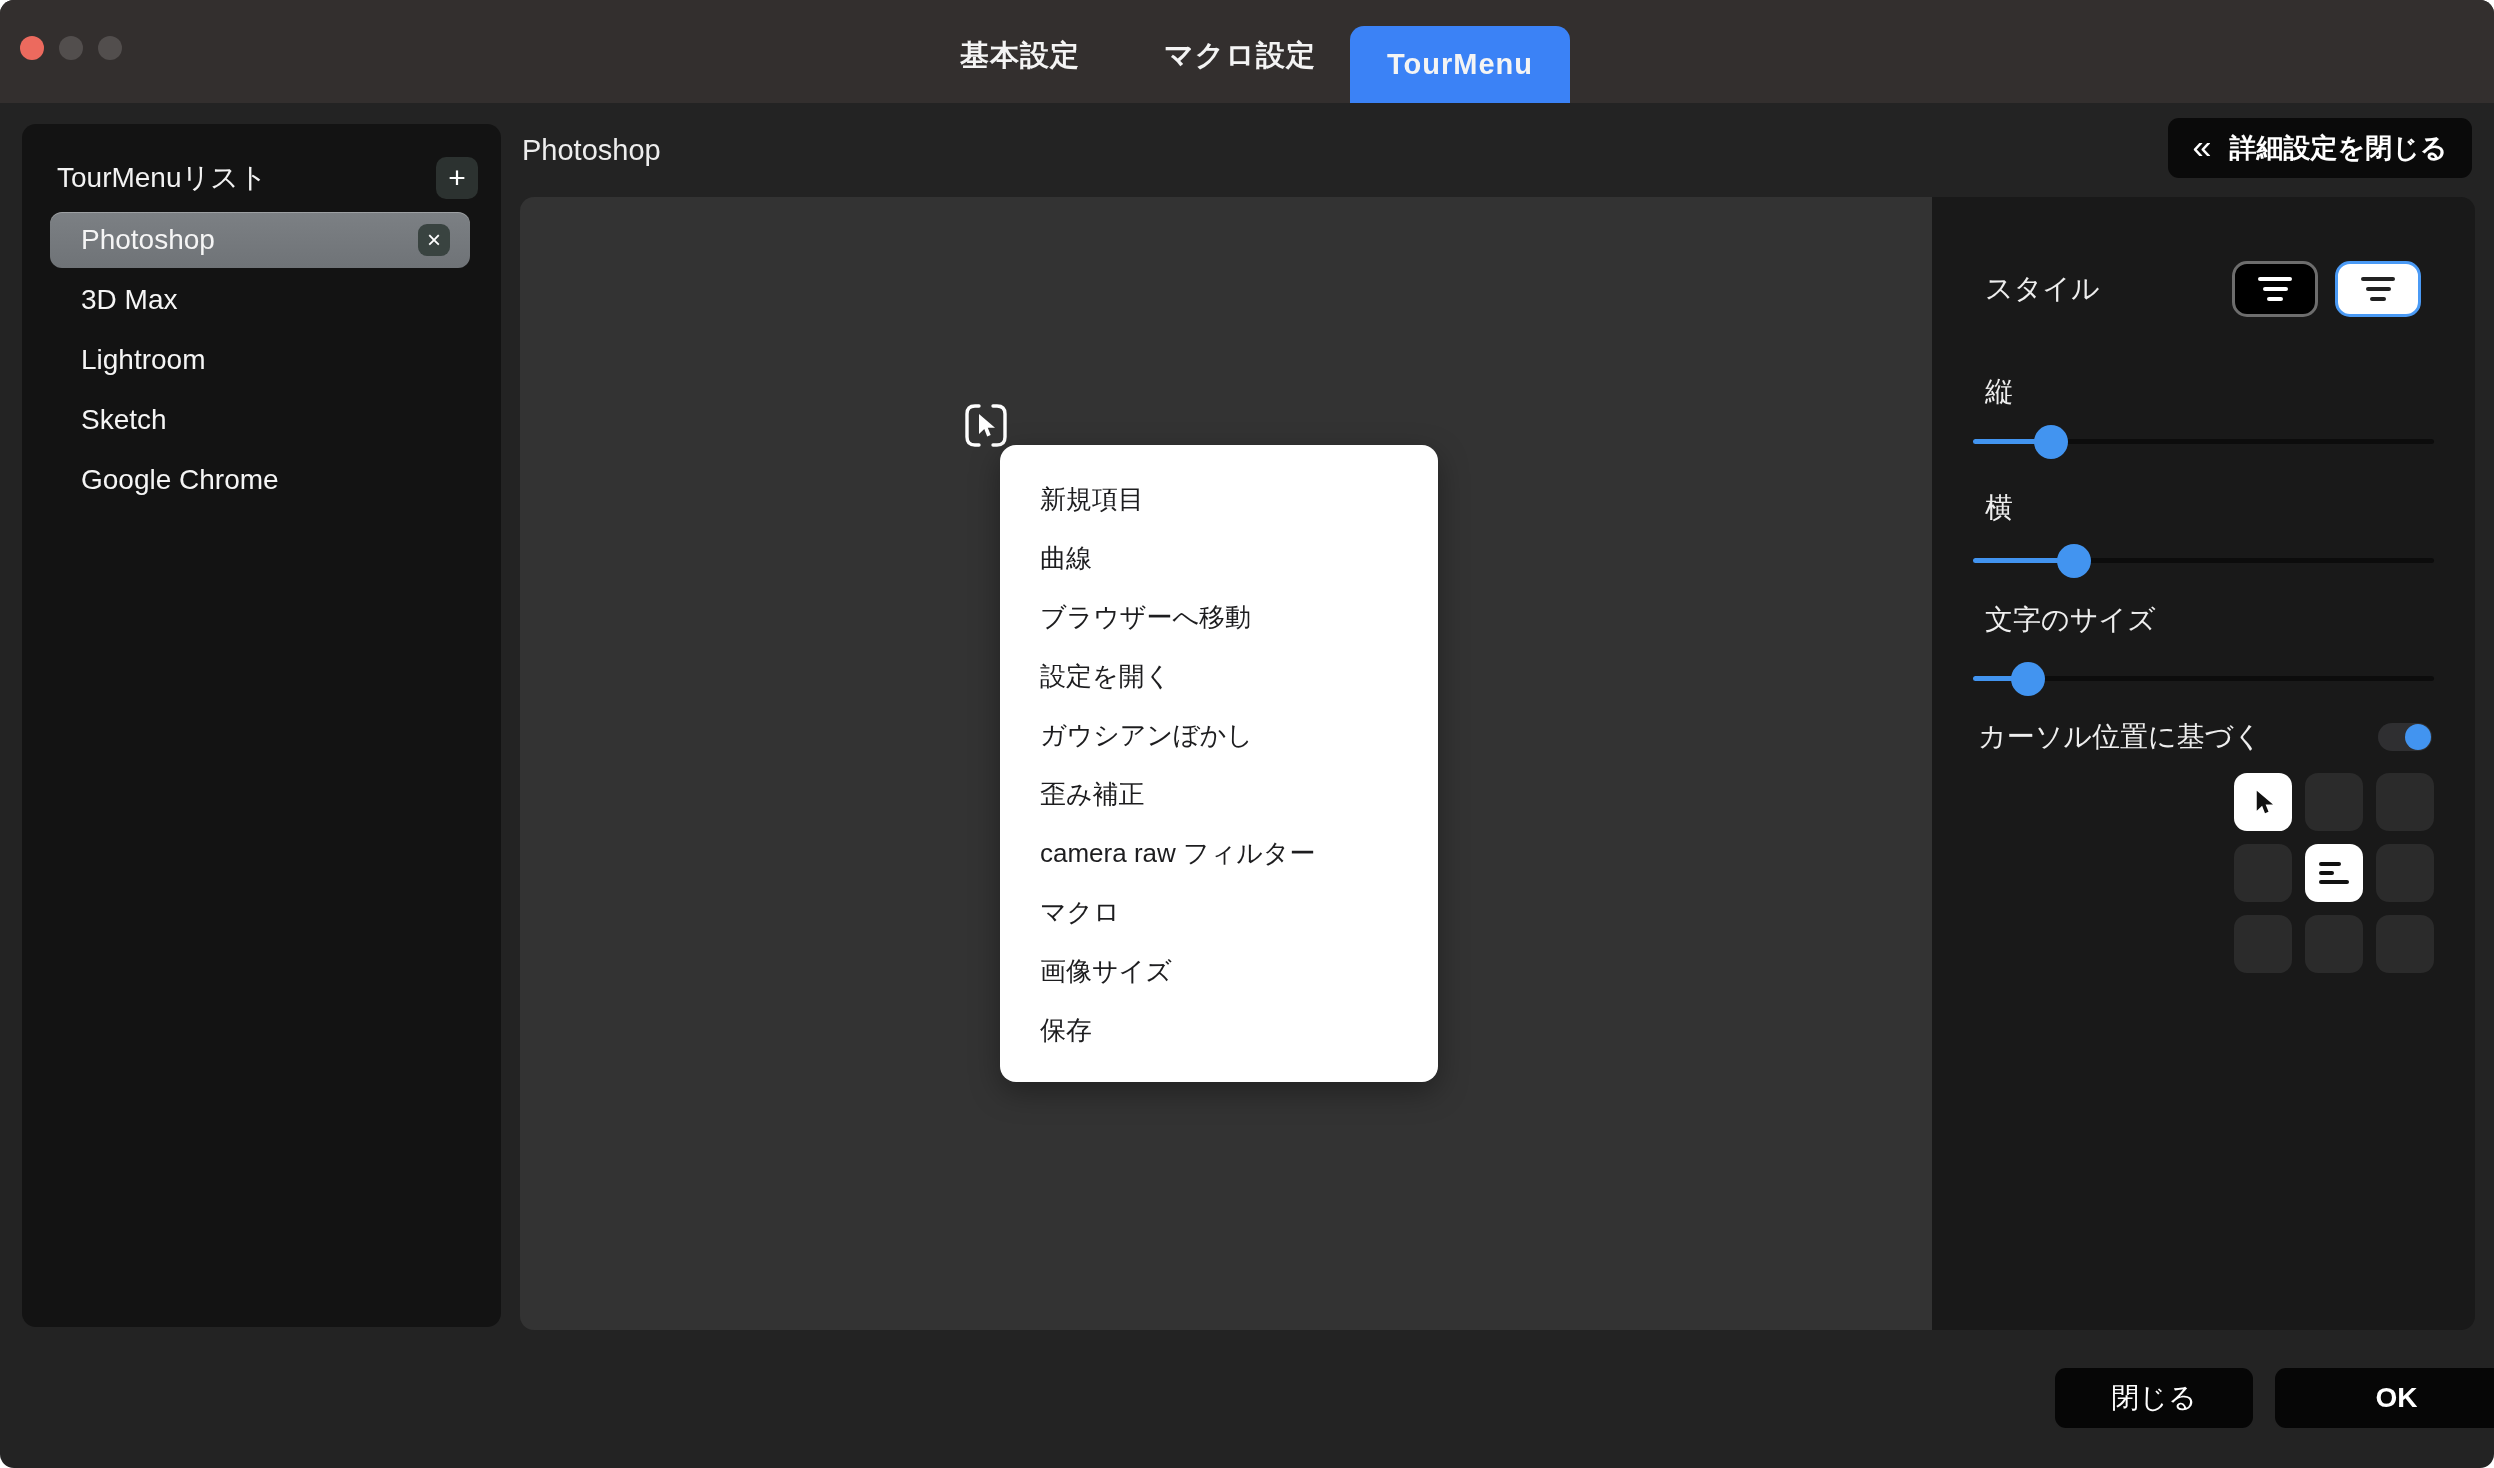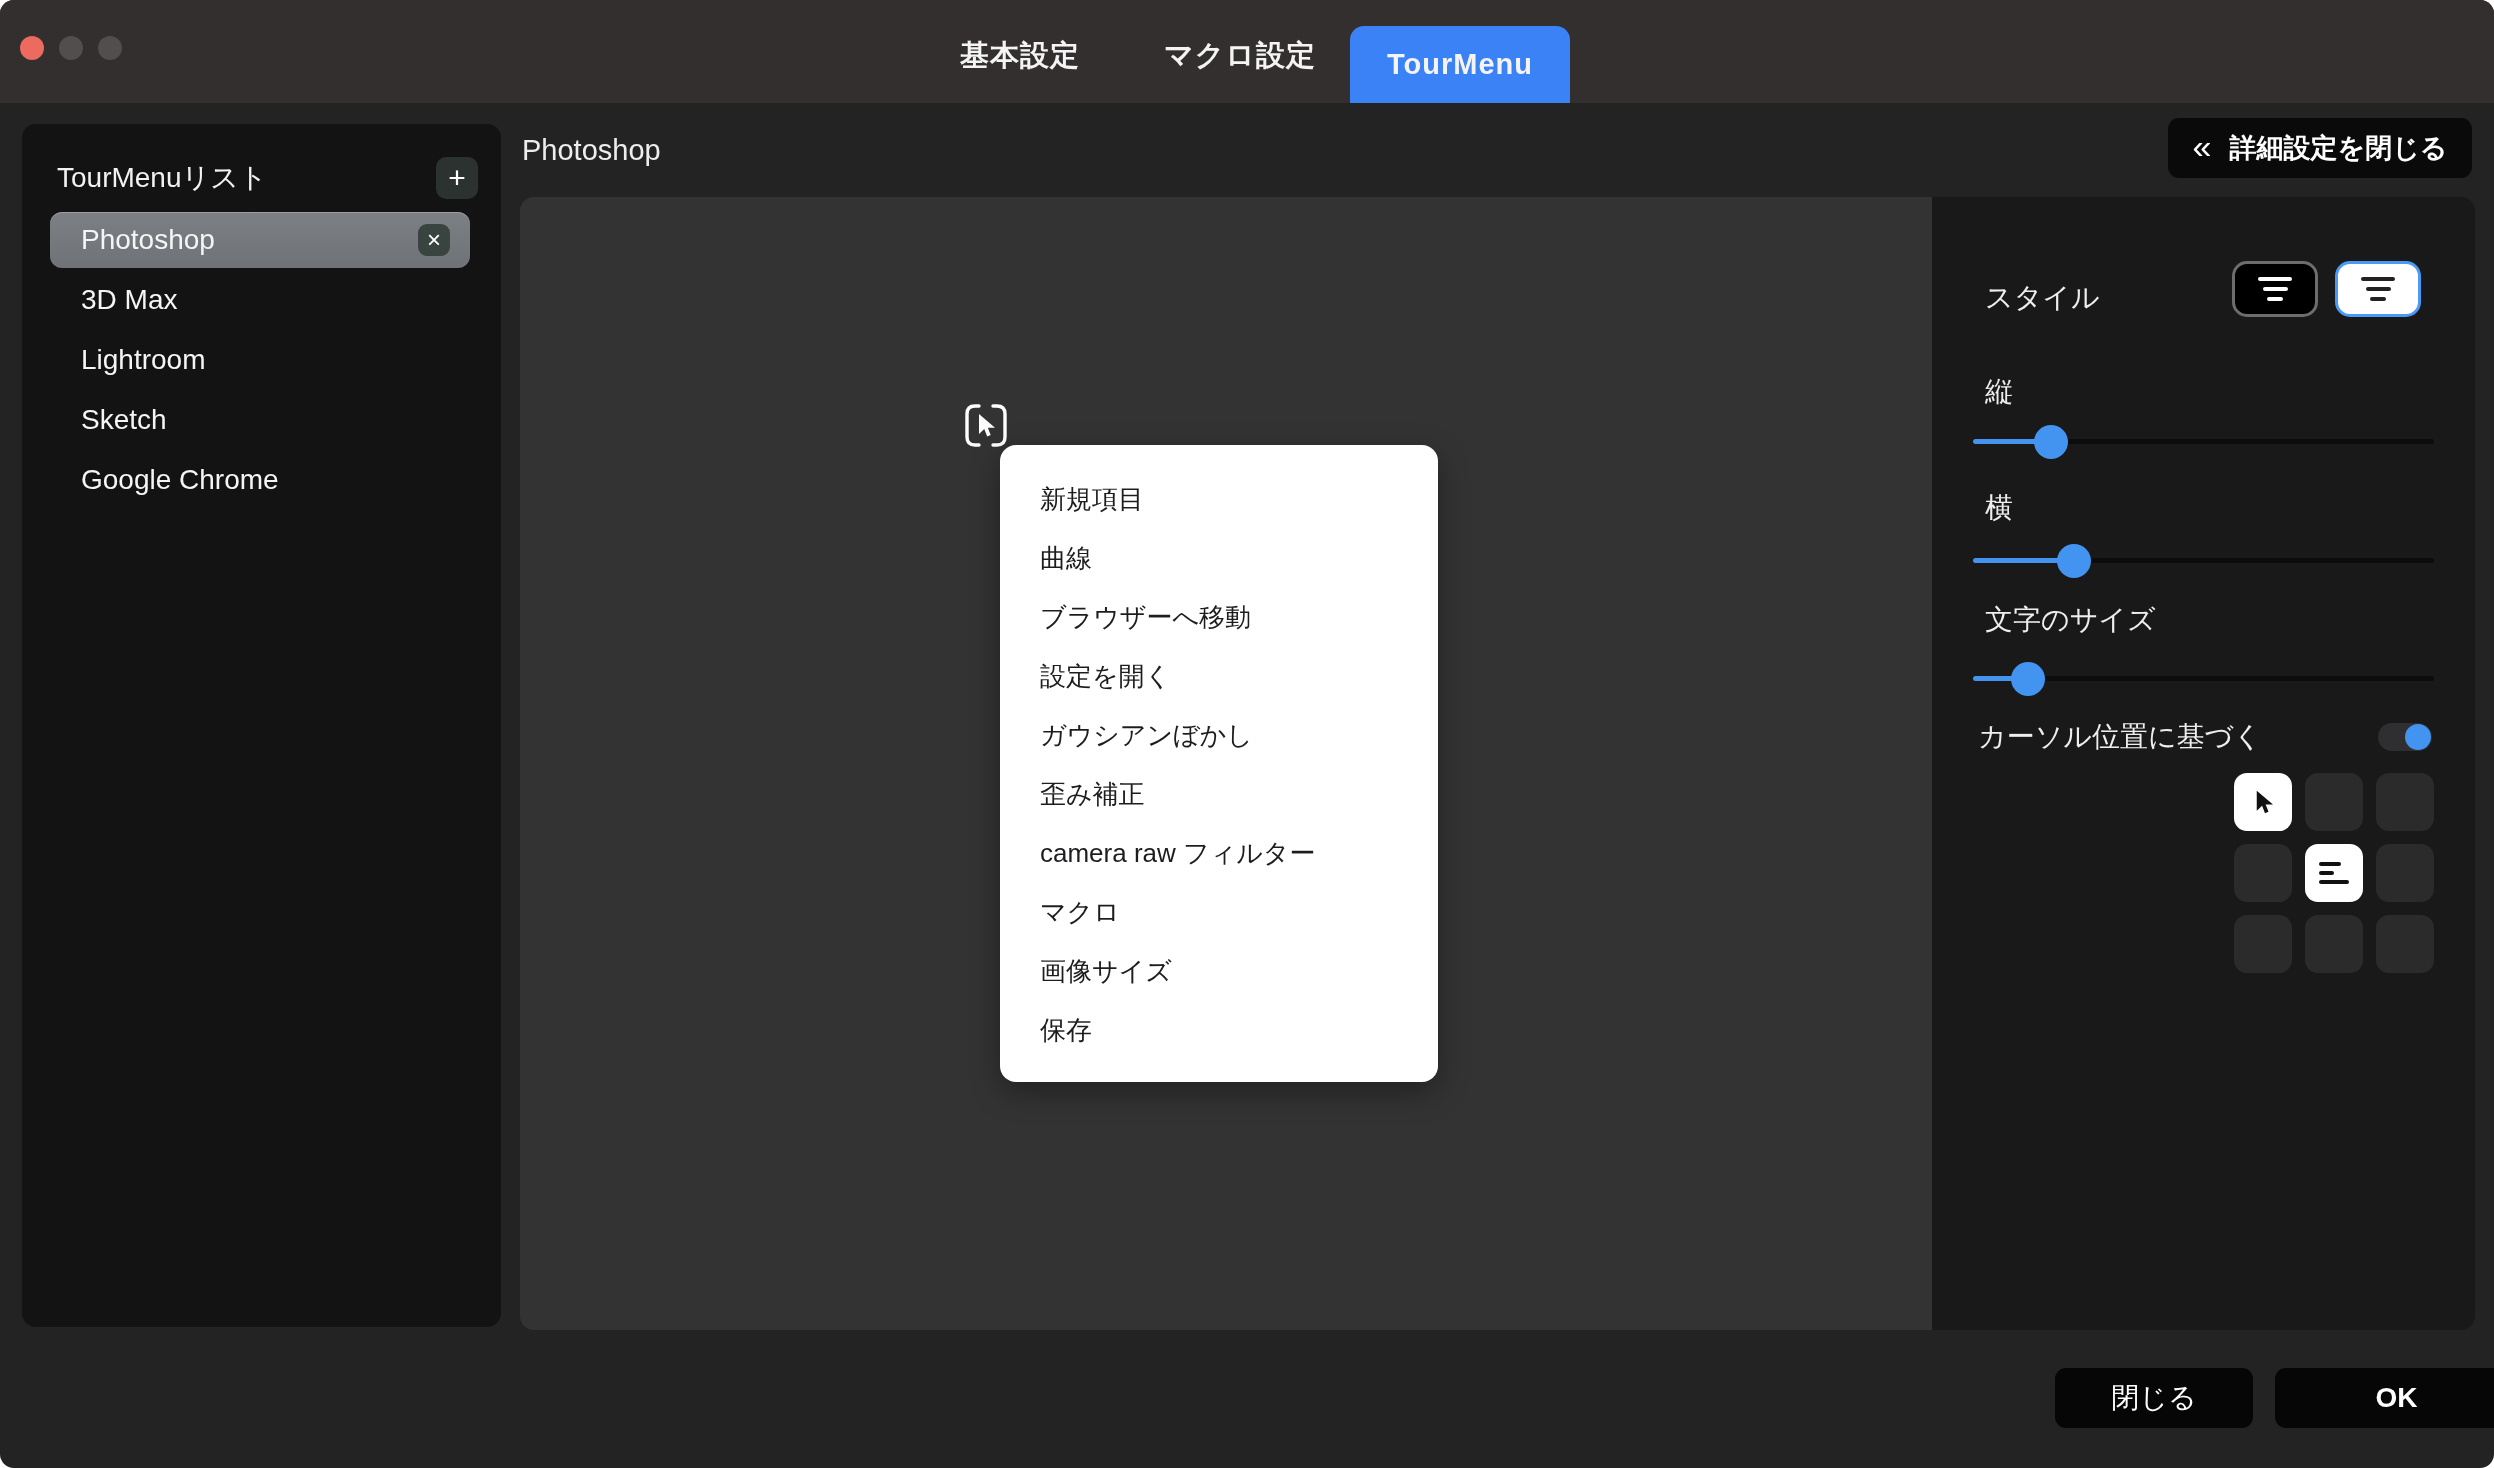--- a/index.html
+++ b/index.html
@@ -41,21 +41,21 @@
 
   
   .preview { position:absolute; left:520px; top:197px; width:1412px; height:1133px; background:#333333; border-radius:14px 0 0 14px; }
   .cursor-marker { position:absolute; left:441px; top:204px; width:50px; height:50px; }
   .popup { position:absolute; left:480px; top:248px; width:438px; height:637px; background:#ffffff; border-radius:16px;
            box-shadow:0 10px 30px rgba(0,0,0,.35); padding:25px 0 16px 40px; }
   .popup-item { height:59px; display:flex; align-items:center; color:#1d1d1f; font-size:26px; cursor:pointer; }
 
   
   .details { position:absolute; left:1932px; top:197px; width:543px; height:1133px; background:#191919; border-radius:0 14px 14px 0; }
-  .row-style { position:absolute; left:53px; top:64px; right:54px; height:56px; display:flex; align-items:flex-end; }
+  .row-style { position:absolute; left:53px; top:64px; right:54px; height:56px; display:flex; align-items:center; }
   .style-label { color:#eeeeee; font-size:28px; }
   .style-btns { margin-left:auto; display:flex; gap:17px; }
   .style-btn { width:86px; height:56px; border-radius:15px; display:flex; flex-direction:column; align-items:center;
                justify-content:center; gap:6px; cursor:pointer; }
   .style-btn.dark { background:#000; border:3px solid #6d6d6d; }
   .style-btn.dark .ln { background:#fff; }
   .style-btn.light { background:#fff; border:3px solid #4a9af5; }
   .style-btn.light .ln { background:#222; }
   .ln { height:4px; border-radius:2px; }
   .ln.l1 { width:34px; } .ln.l2 { width:25px; } .ln.l3 { width:16px; }

